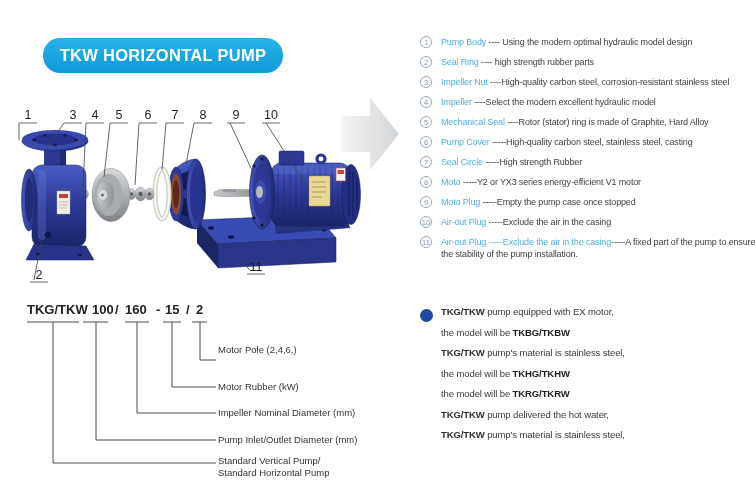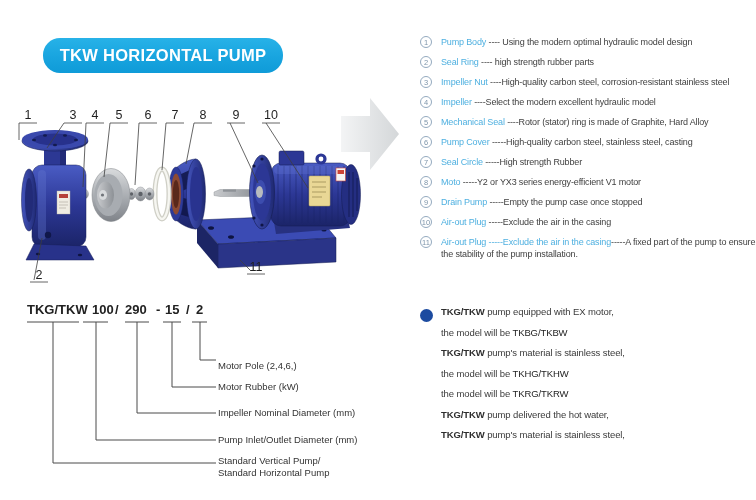--- a/index.html
+++ b/index.html
@@ -23,21 +23,21 @@
   
   .codeseg{position:absolute;top:302px;font-weight:bold;font-size:13px;color:#222;}
   .codelabel{position:absolute;left:218px;font-size:9.5px;color:#333;line-height:11.5px;}
   .lines-svg,.diagram-svg{position:absolute;}
   
   .variants{position:absolute;left:418px;top:306px;width:352px;padding-left:23px;box-sizing:border-box;}
   .bullet{position:absolute;left:2px;top:3px;width:13px;height:13px;border-radius:50%;
           background:#1c4ba0;}
   .v-line{font-size:9.5px;color:#3a3a3a;height:20.5px;letter-spacing:-0.1px;}
   .v-line .lead{font-weight:600;color:#2e2e2e;}
-  .v-line .model{font-weight:normal;color:#1c1c1c;}
+  .v-line .model{font-weight:bold;color:#1c1c1c;}
   .v-line.tight{height:12px;}
   .v-line .model.big{font-size:11.5px;}
 </style>
 </head>
 <body>
 
 <div class="page">
 
   <div class="banner">
     <span>TKW HORIZONTAL PUMP</span>
@@ -199,46 +199,46 @@
 
   <div class="parts">
     <div class="part-item"><span class="pnum">1</span><span class="pname">Pump Body</span><span class="pdesc"> ---- Using the modern optimal hydraulic model design</span></div>
     <div class="part-item"><span class="pnum">2</span><span class="pname">Seal Ring</span><span class="pdesc"> ---- high strength rubber parts</span></div>
     <div class="part-item"><span class="pnum">3</span><span class="pname">Impeller Nut</span><span class="pdesc"> ----High-quality carbon steel, corrosion-resistant stainless steel</span></div>
     <div class="part-item"><span class="pnum">4</span><span class="pname">Impeller</span><span class="pdesc"> ----Select the modern excellent hydraulic model</span></div>
     <div class="part-item"><span class="pnum">5</span><span class="pname">Mechanical Seal</span><span class="pdesc"> ----Rotor (stator) ring is made of Graphite, Hard Alloy</span></div>
     <div class="part-item"><span class="pnum">6</span><span class="pname">Pump Cover</span><span class="pdesc"> -----High-quality carbon steel, stainless steel, casting</span></div>
     <div class="part-item"><span class="pnum">7</span><span class="pname">Seal Circle</span><span class="pdesc"> -----High strength Rubber</span></div>
     <div class="part-item"><span class="pnum">8</span><span class="pname">Moto</span><span class="pdesc"> -----Y2 or YX3 series energy-efficient V1 motor</span></div>
-    <div class="part-item"><span class="pnum">9</span><span class="pname">Drain Pump</span><span class="pdesc"> -----Empty the pump case once stopped</span></div>
+    <div class="part-item"><span class="pnum">9</span><span class="pname">Moto Plug</span><span class="pdesc"> -----Empty the pump case once stopped</span></div>
     <div class="part-item"><span class="pnum">10</span><span class="pname">Air-out Plug</span><span class="pdesc"> -----Exclude the air in the casing</span></div>
     <div class="part-item wrap"><span class="pnum">11</span><span class="pname">Air-out Plug -----Exclude the air in the casing</span><span class="pdesc">-----A fixed part of the pump to ensure the stability of the pump installation.</span></div>
   </div>
 
   <span class="codeseg" style="left:27px">TKG/TKW</span>
   <span class="codeseg" style="left:92px">100</span>
   <span class="codeseg" style="left:115px">/</span>
-  <span class="codeseg" style="left:125px">290</span>
+  <span class="codeseg" style="left:125px">160</span>
   <span class="codeseg" style="left:156px">-</span>
   <span class="codeseg" style="left:165px">15</span>
   <span class="codeseg" style="left:186px">/</span>
   <span class="codeseg" style="left:196px">2</span>
 
   <svg class="lines-svg" style="left:20px;top:295px;" width="335" height="200" viewBox="0 0 335 200">
     <g stroke="#4a4a4a" stroke-width="1" fill="none">
       <path d="M7,27 H59 M63,27 H88 M105,27 H129 M143,27 H161 M172,27 H187"></path>
       <polyline points="33,27 33,168 196,168"></polyline>
       <polyline points="76,27 76,145 196,145"></polyline>
       <polyline points="117,27 117,118 196,118"></polyline>
       <polyline points="152,27 152,92 196,92"></polyline>
       <polyline points="180,27 180,65 196,65"></polyline>
     </g>
   </svg>
 
-  <div class="codelabel" style="top:360px">Motor Pole (2,4,6,)</div>
+  <div class="codelabel" style="top:344px">Motor Pole (2,4,6,)</div>
   <div class="codelabel" style="top:381px">Motor Rubber (kW)</div>
   <div class="codelabel" style="top:407px">Impeller Nominal Diameter (mm)</div>
   <div class="codelabel" style="top:434px">Pump Inlet/Outlet Diameter (mm)</div>
   <div class="codelabel" style="top:455px">
     <div>Standard Vertical Pump/</div>
     <div>Standard Horizontal Pump</div>
   </div>
 
   <div class="variants">
     <span class="bullet"></span>

